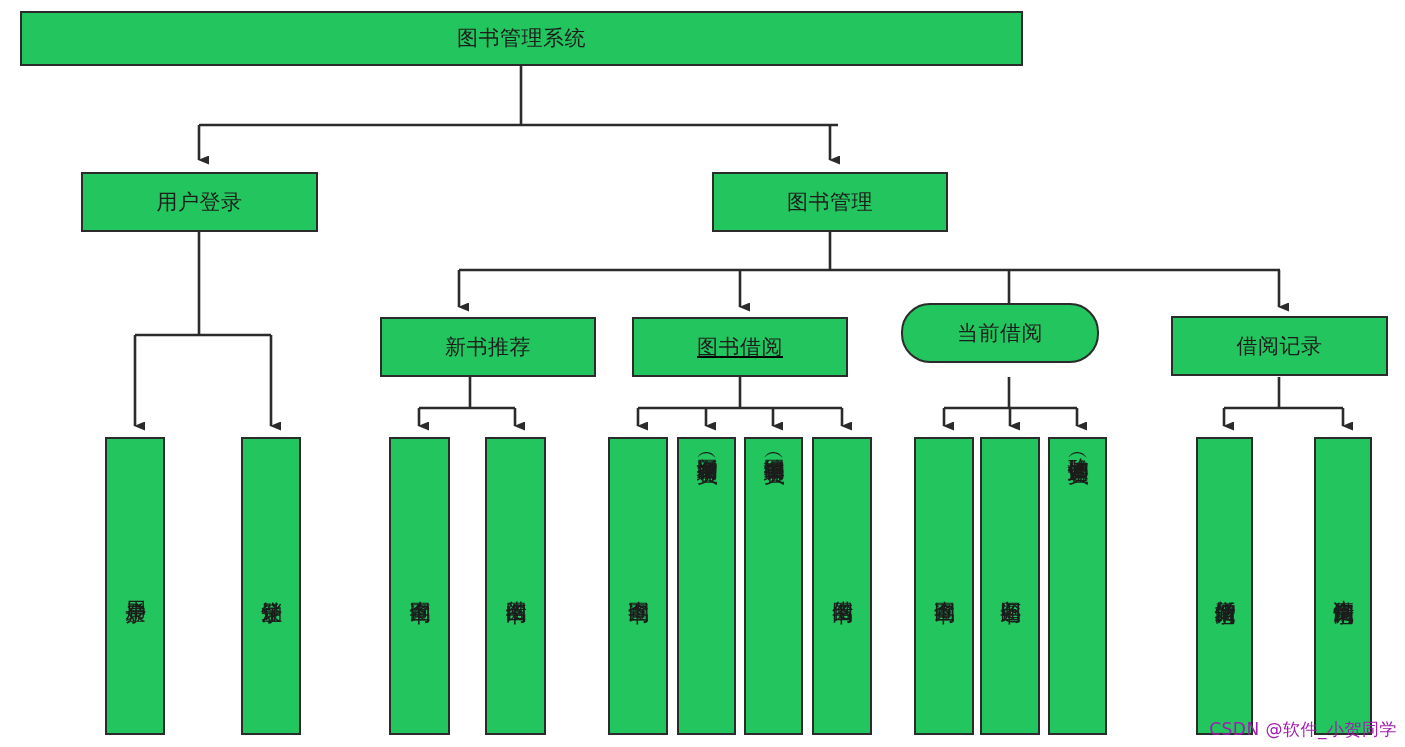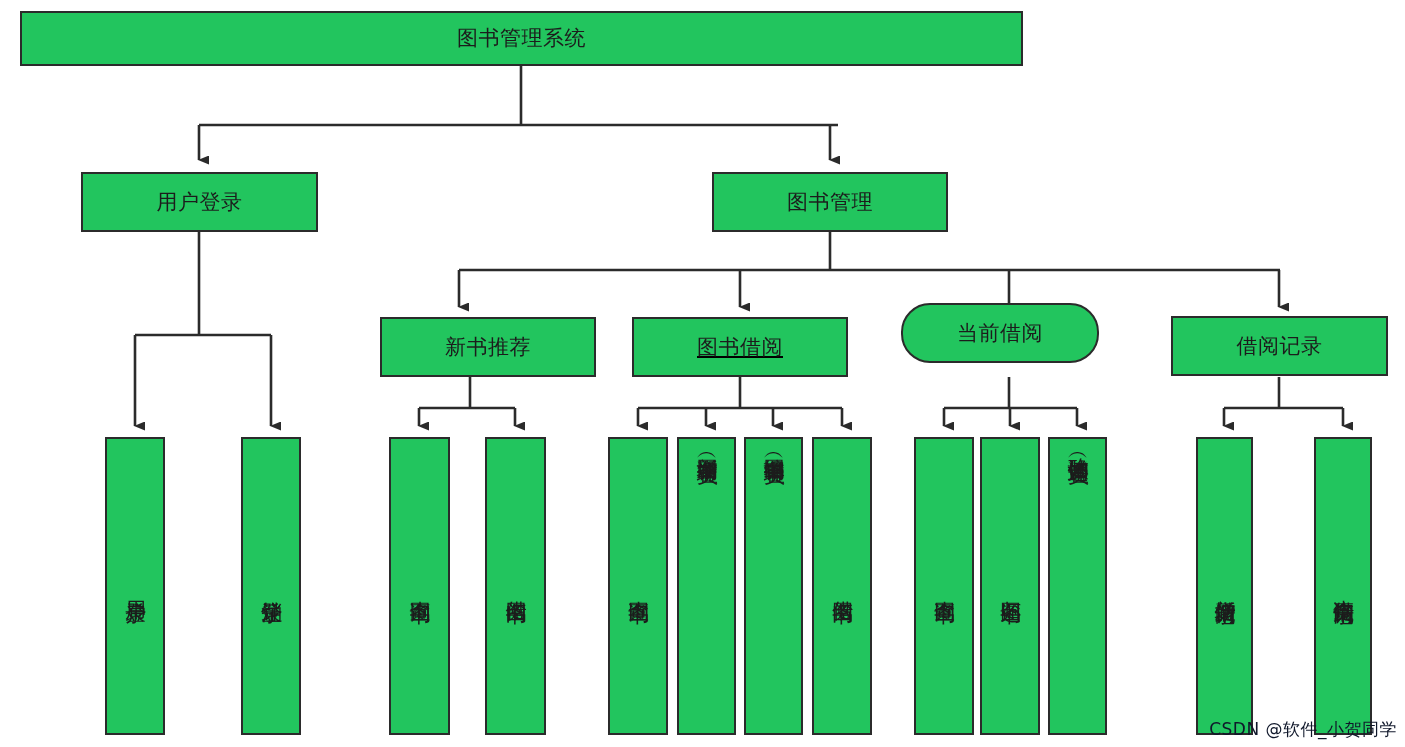--- a/index.html
+++ b/index.html
@@ -54,21 +54,21 @@
     align-items: center;
   }
   .vertical.top-align {
     align-items: flex-start;
     padding-top: 2px;
   }
   .watermark {
     position: absolute;
     right: 8px;
     bottom: 6px;
-    color: #0f172a;
+    color: #a21caf;
     font-size: 17px;
     letter-spacing: 0.5px;
     white-space: nowrap;
     pointer-events: none;
   }
 </style>
 </head>
 <body>
 
 <div id="diagram-root">

